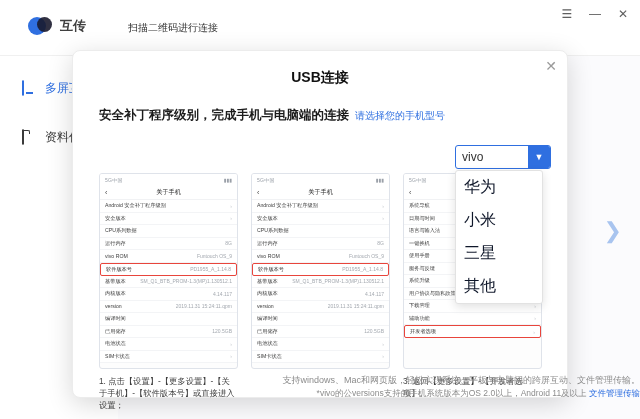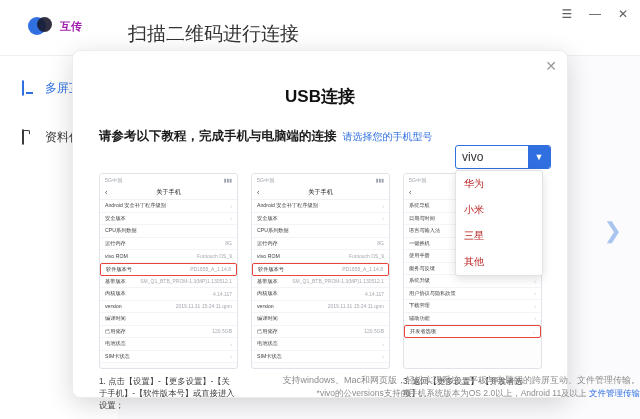--- a/index.html
+++ b/index.html
@@ -36,25 +36,25 @@
     width: 18px; height: 18px; border-radius: 50%;
     background: #2f6fe0;
   }
   .brand-logo .c2 {
     position: absolute; left: 9px; top: 3px;
     width: 15px; height: 15px; border-radius: 50%;
     background: #1a1a2e;
     opacity: .9;
   }
   .brand-name {
-    font-size: 11px; color: #a21caf; font-weight: bold;
+    font-size: 13px; color: #404040; font-weight: bold;
   }
   .subtitle {
     position: absolute; left: 128px; top: 21px;
-    font-size: 19px; color: #333;
+    font-size: 10px; color: #333;
   }
   .win-controls {
     position: absolute; right: 10px; top: 8px;
     display: flex; gap: 14px; align-items: center;
   }
   .win-btn {
     font-size: 12px; color: #606060; line-height: 1;
     width: 14px; text-align: center; cursor: default;
   }
 
@@ -104,22 +104,22 @@
     border-radius: 8px;
     box-shadow: 0 6px 26px rgba(0,0,0,.16);
     border: 1px solid #ececec;
   }
   .modal-close {
     position: absolute; right: 10px; top: 8px;
     font-size: 14px; color: #9a9a9a; line-height: 1;
     cursor: pointer;
   }
   .modal-title {
-    text-align: center; margin-top: 34px;
-    font-size: 17px; font-weight: bold; color: #111;
+    text-align: center; margin-top: 18px;
+    font-size: 14px; font-weight: bold; color: #111;
   }
   .modal-sub {
     margin-top: 20px; padding: 0 26px;
     display: flex; align-items: center; gap: 6px;
     font-size: 12.5px;
   }
   .sub-strong { font-weight: bold; color: #1b1b1b; font-size: 12.5px; }
   .sub-link { color: #2f6fe0; font-size: 10px; margin-left: 0; }
 
   
@@ -149,21 +149,21 @@
     position: absolute; left: 0; top: 25px;
     width: 88px;
     background: #fff;
     border: 1px solid #e2e2e2;
     box-shadow: 0 3px 10px rgba(0,0,0,.12);
     border-radius: 3px;
     overflow: hidden;
     z-index: 40;
   }
   .select-opt {
-    padding: 6px 8px; font-size: 10px; color: #b91c1c;
+    padding: 6px 8px; font-size: 16px; color: #0f172a;
   }
 
   
   .cards {
     position: absolute; left: 26px; top: 122px;
     width: 444px; height: 204px;
     display: flex; gap: 13px;
   }
   .card {
     width: 139px;
@@ -258,21 +258,21 @@
     </div>
   </div>
 
   <div class="main"></div>
 
   <div class="modal">
     <div class="modal-close">✕</div>
     <div class="modal-title">USB连接</div>
 
     <div class="modal-sub">
-      <span class="sub-strong">请参考以下教程，完成手机与电脑端的连接</span>
+      <span class="sub-strong">安全补丁程序级别，完成手机与电脑端的连接</span>
       <span class="sub-link">请选择您的手机型号</span>
     </div>
 
     <div class="select-wrap">
       <div class="select-box">
         <span>vivo</span>
         <span class="select-caret">▼</span>
       </div>
       <div class="select-menu">
         <div class="select-opt">华为</div>

